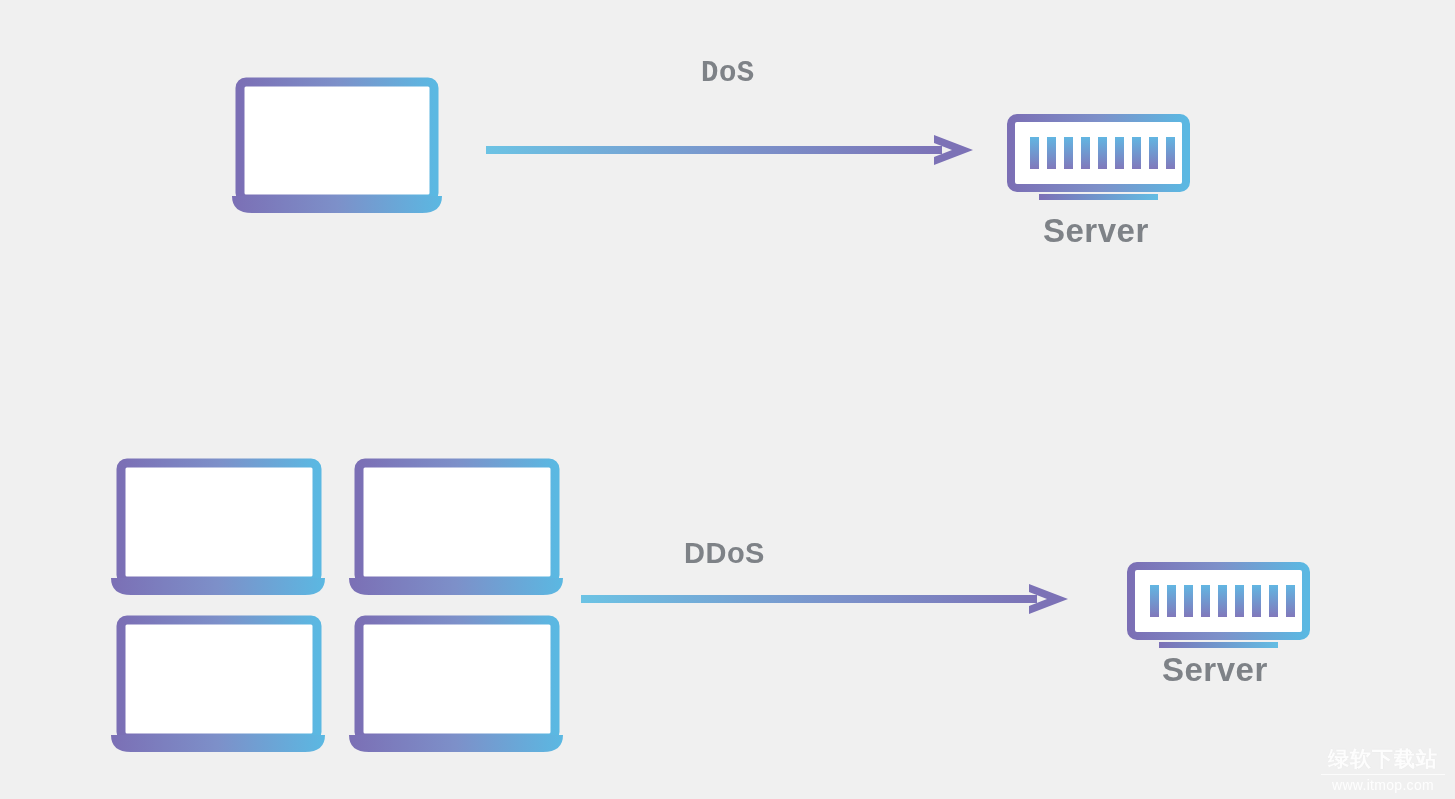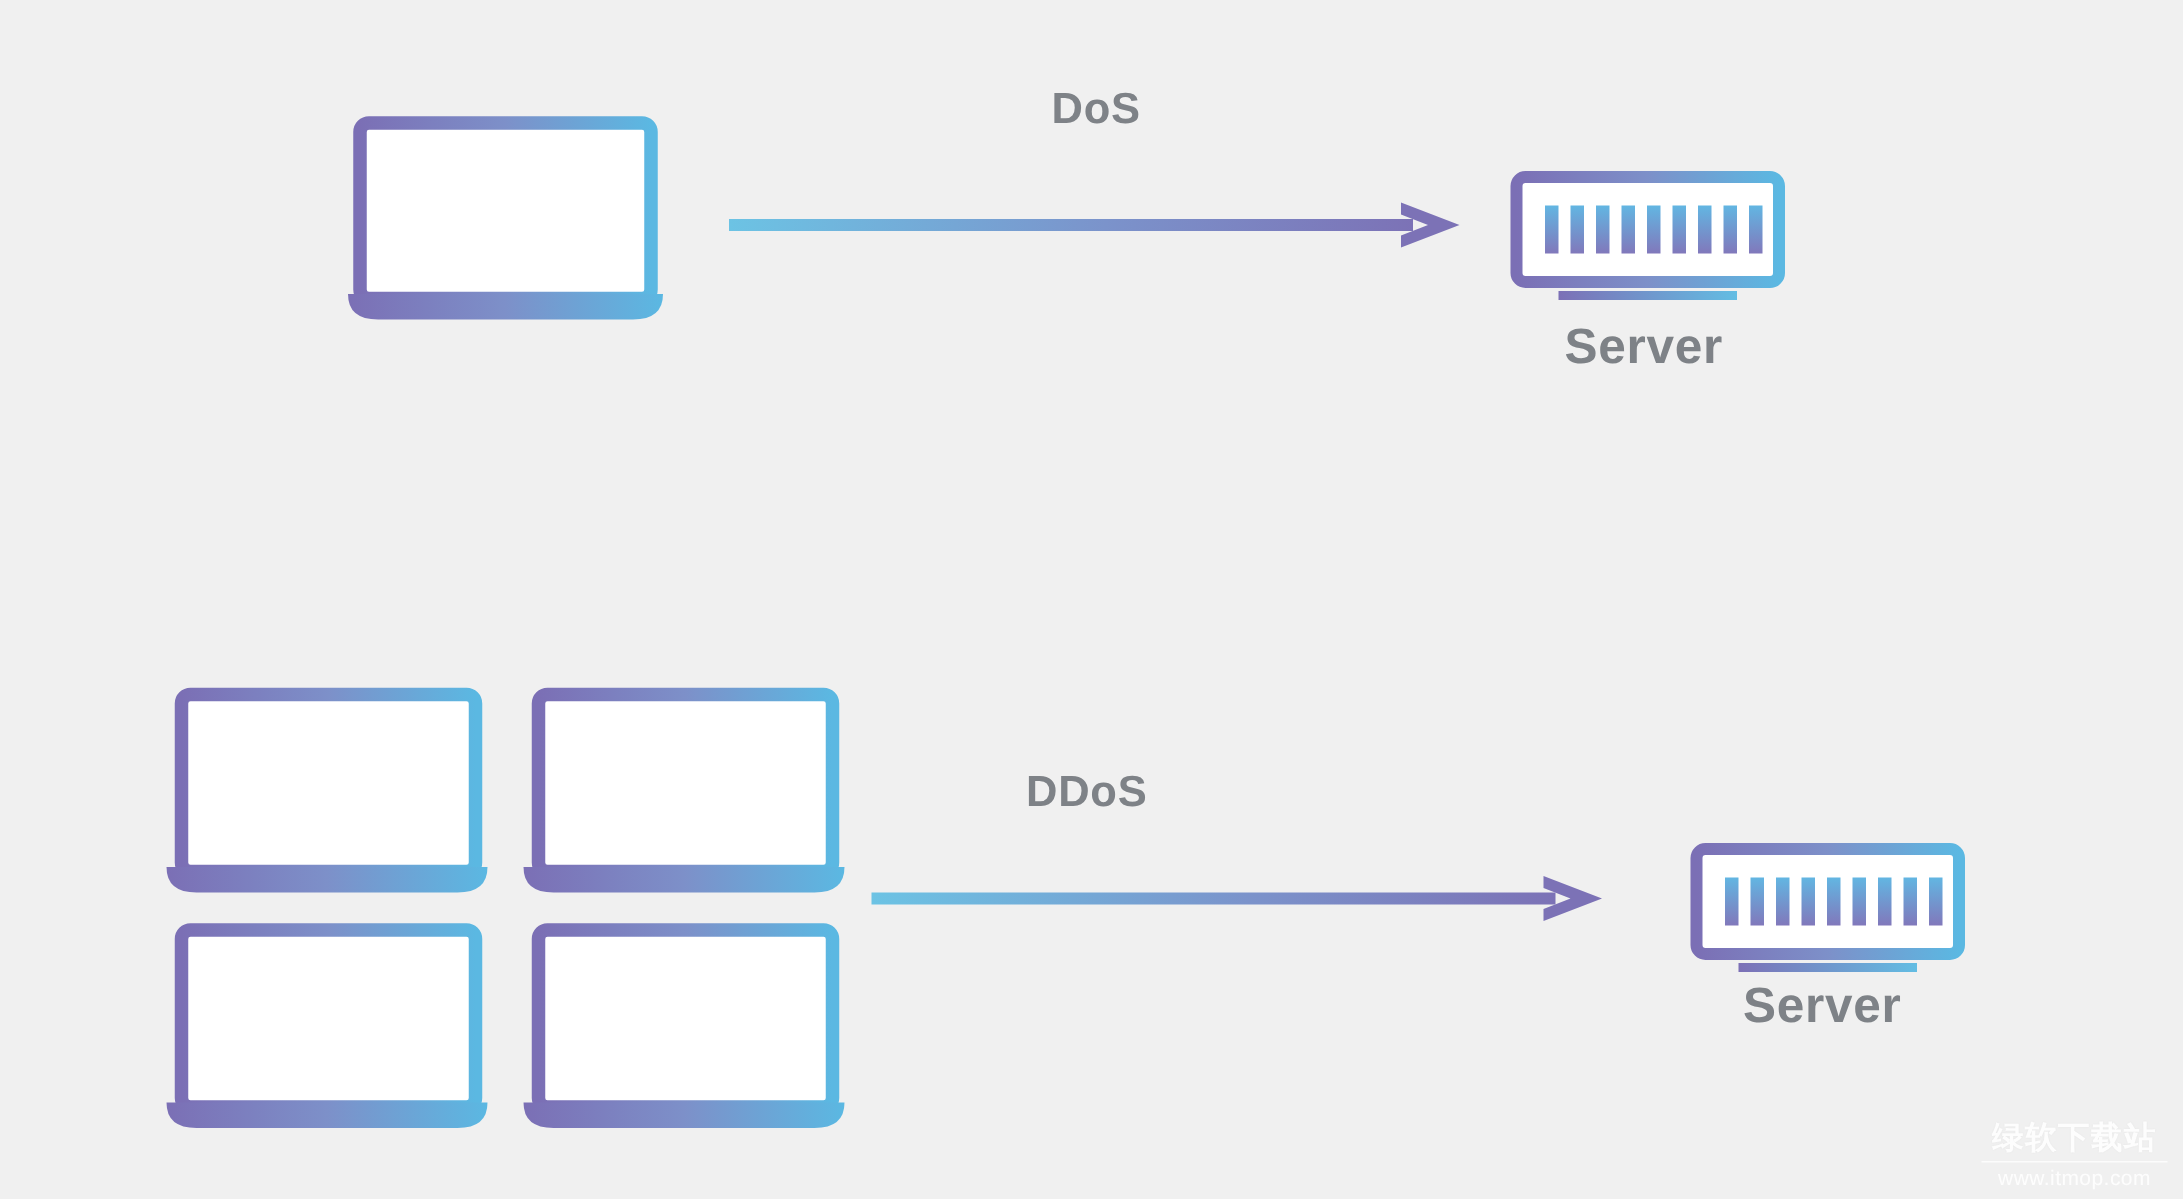--- a/index.html
+++ b/index.html
@@ -105,21 +105,21 @@
 
   <div class="laptop" style="left:231px; top:78px; width:212px; height:135px;">
     <svg viewBox="0 0 212 135" preserveAspectRatio="none">
 
       <rect x="9" y="4" width="194" height="117" rx="6" ry="6" fill="#ffffff" stroke="url(#gradHoriz)" stroke-width="9"></rect>
 
       <path d="M 1 118 L 211 118 Q 211 135 191 135 L 21 135 Q 1 135 1 118 Z" fill="url(#gradHoriz)"></path>
     </svg>
   </div>
 
-  <div class="label label-attack" style="left:701px; top:57px;">DoS</div>
+  <div class="label label-attack" style="left:701px; top:57px;font-family:Liberation Mono, monospace;">DoS</div>
 
   <div class="arrow" style="left:486px; top:133px; width:487px; height:34px;">
     <svg viewBox="0 0 487 34" preserveAspectRatio="none">
       <rect x="0" y="13" width="456" height="8" fill="url(#gradHorizRev)"></rect>
       <path d="M 448 2 L 487 17 L 448 32 L 448 24 L 466 17 L 448 10 Z" fill="#7c72b6"></path>
     </svg>
   </div>
 
   <div class="server" style="left:1006px; top:114px; width:185px; height:90px;">
     <svg viewBox="0 0 185 90" preserveAspectRatio="none">
@@ -162,21 +162,21 @@
     </svg>
   </div>
 
   <div class="laptop" style="left:348px; top:616px; width:216px; height:136px;">
     <svg viewBox="0 0 216 136" preserveAspectRatio="none">
       <rect x="11" y="4" width="196" height="118" rx="6" ry="6" fill="#ffffff" stroke="url(#gradHoriz)" stroke-width="9"></rect>
       <path d="M 1 119 L 215 119 Q 215 136 195 136 L 21 136 Q 1 136 1 119 Z" fill="url(#gradHoriz)"></path>
     </svg>
   </div>
 
-  <div class="label label-attack" style="left:684px; top:512px;">DDoS</div>
+  <div class="label label-attack" style="left:684px; top:537px;">DDoS</div>
 
   <div class="arrow" style="left:581px; top:582px; width:487px; height:34px;">
     <svg viewBox="0 0 487 34" preserveAspectRatio="none">
       <rect x="0" y="13" width="456" height="8" fill="url(#gradHorizRev)"></rect>
       <path d="M 448 2 L 487 17 L 448 32 L 448 24 L 466 17 L 448 10 Z" fill="#7c72b6"></path>
     </svg>
   </div>
 
   <div class="server" style="left:1126px; top:562px; width:185px; height:90px;">
     <svg viewBox="0 0 185 90" preserveAspectRatio="none">

